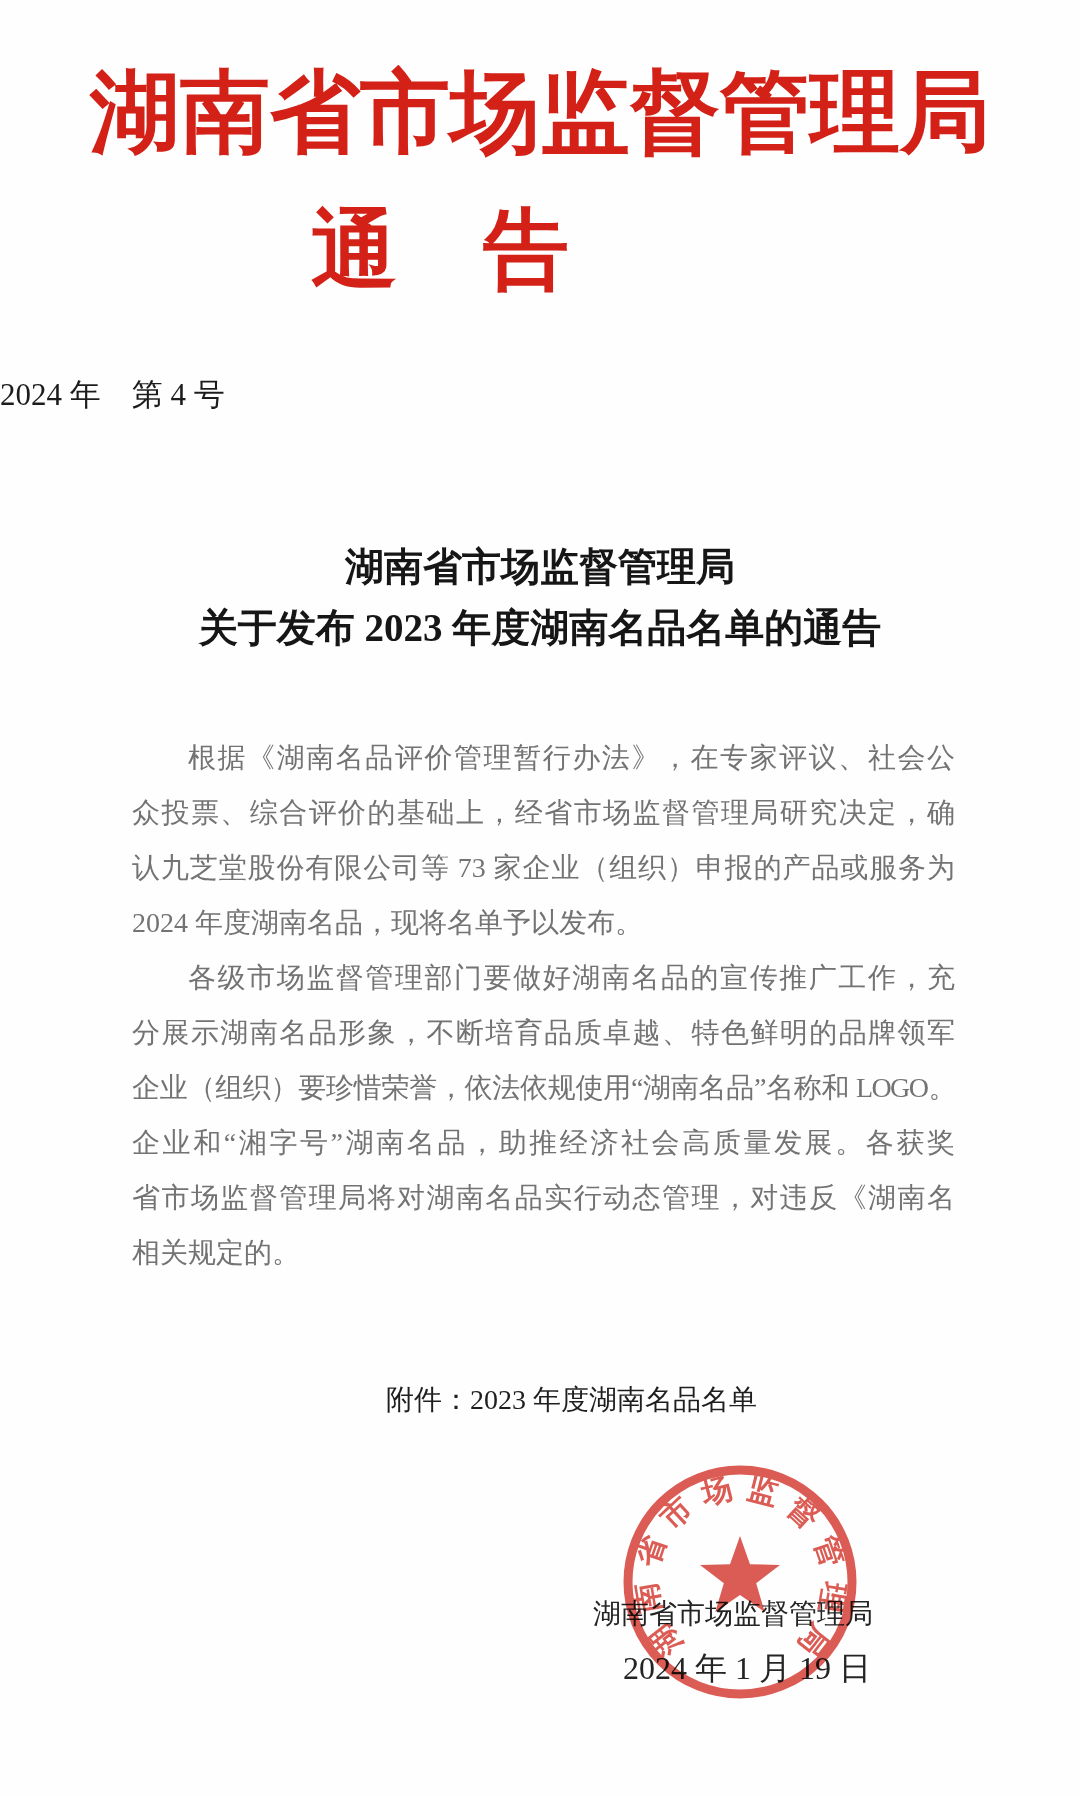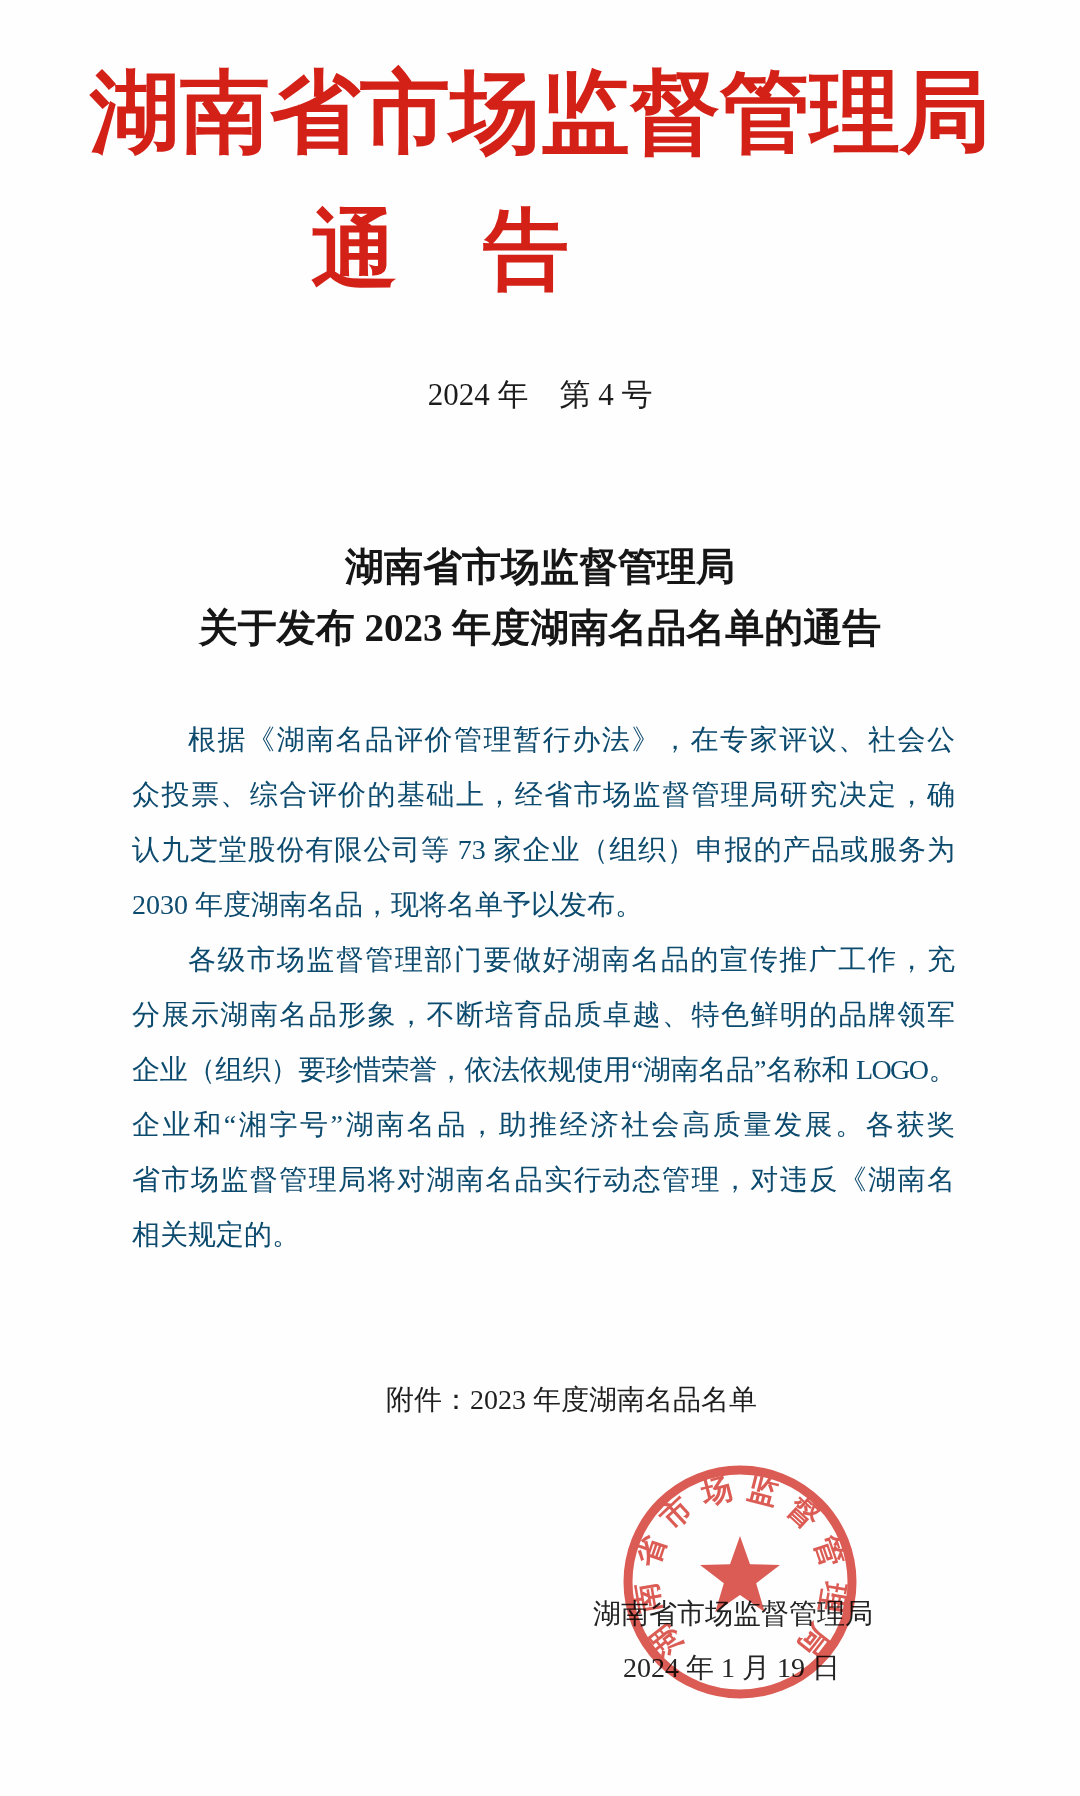--- a/index.html
+++ b/index.html
@@ -39,45 +39,45 @@
     line-height: 104px;
     font-weight: bold;
     color: var(--accent-red, #d32118);
   }
   
   .issue-no {
     position: absolute;
     top: 372px;
     left: 0;
     width: 1080px;
-    text-align: center;
+    text-align: left;
     font-size: 31px;
     line-height: 46px;
     color: var(--ink, #1c1c1c);
   }
   
   .doc-title {
     position: absolute;
     top: 536px;
     left: 0;
     width: 1080px;
     text-align: center;
     font-weight: bold;
     font-size: 39px;
     line-height: 61px;
     color: #161616;
   }
   
   .body-text {
     position: absolute;
-    top: 712px;
+    top: 730px;
     left: 132px;
     width: 823px;
     font-size: 28px;
-    color: #0c4a6e;
+    color: #737373;
   }
   .line {
     line-height: 55px;
     height: 55px;
     text-align: justify;
     text-align-last: justify;
     white-space: nowrap;
   }
   .line.indent { text-indent: 2em; }
   .line.last  { text-align-last: left; }
@@ -101,21 +101,21 @@
     left: 593px;
     font-size: 28px;
     line-height: 44px;
     color: #242424;
     white-space: nowrap;
   }
   .sig-date {
     position: absolute;
     top: 1646px;
     left: 623px;
-    font-size: 28px;
+    font-size: 32px;
     line-height: 44px;
     color: #242424;
     white-space: nowrap;
   }
   
   .seal {
     position: absolute;
     top: 1462px;
     left: 620px;
     width: 240px;
@@ -143,21 +143,21 @@
   <div class="doc-title">
     <div>湖南省市场监督管理局</div>
     <div>关于发布 2023 年度湖南名品名单的通告</div>
   </div>
 
   <div class="body-text">
     <div>
       <div class="line indent">根据《湖南名品评价管理暂行办法》，在专家评议、社会公</div>
       <div class="line">众投票、综合评价的基础上，经省市场监督管理局研究决定，确</div>
       <div class="line">认九芝堂股份有限公司等 73 家企业（组织）申报的产品或服务为</div>
-      <div class="line last">2030 年度湖南名品，现将名单予以发布。</div>
+      <div class="line last">2024 年度湖南名品，现将名单予以发布。</div>
     </div>
     <div class="para-gap"></div>
     <div>
       <div class="line indent">各级市场监督管理部门要做好湖南名品的宣传推广工作，充</div>
       <div class="line">分展示湖南名品形象，不断培育品质卓越、特色鲜明的品牌领军</div>
       <div class="line tight">企业（组织）要珍惜荣誉，依法依规使用“湖南名品”名称和 LOGO。</div>
       <div class="line">企业和“湘字号”湖南名品，助推经济社会高质量发展。各获奖</div>
       <div class="line">省市场监督管理局将对湖南名品实行动态管理，对违反《湖南名</div>
       <div class="line last">相关规定的。</div>
     </div>

